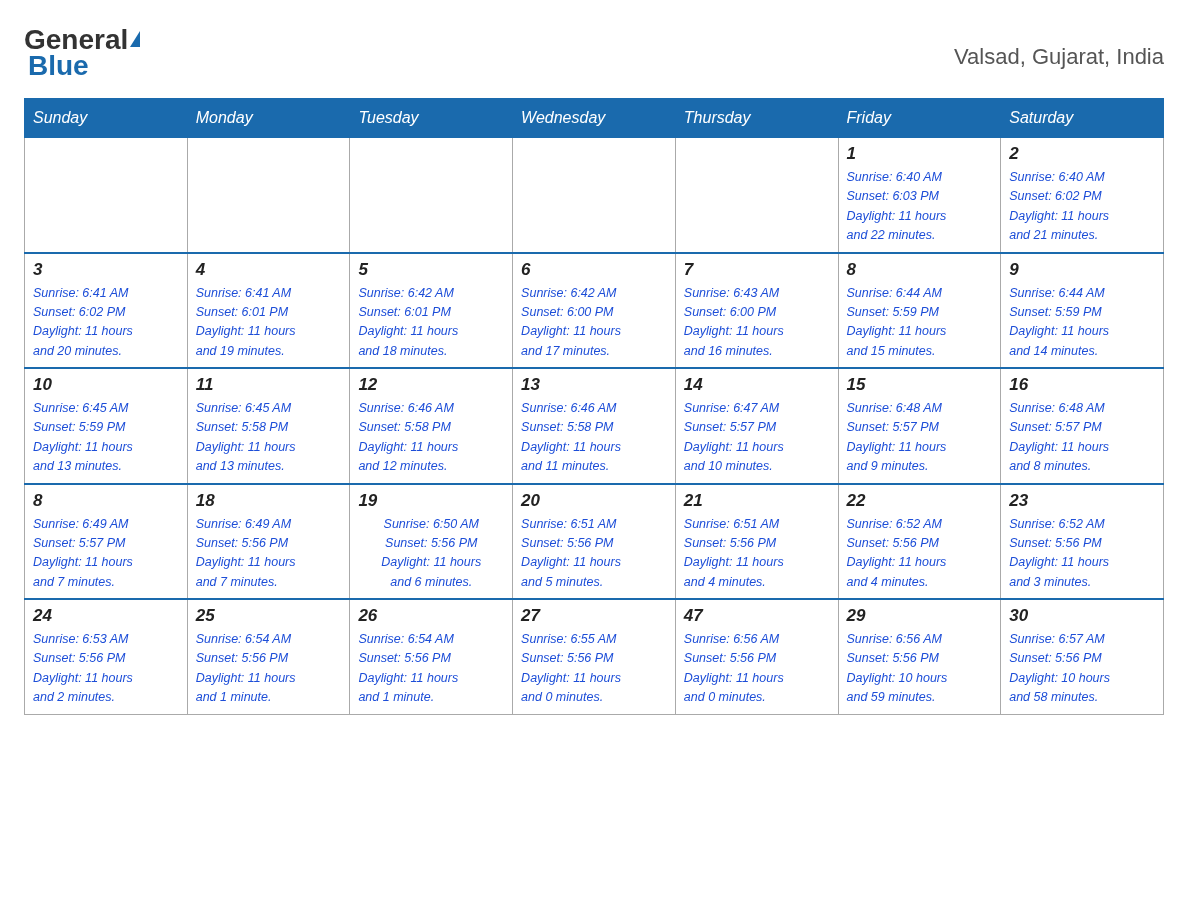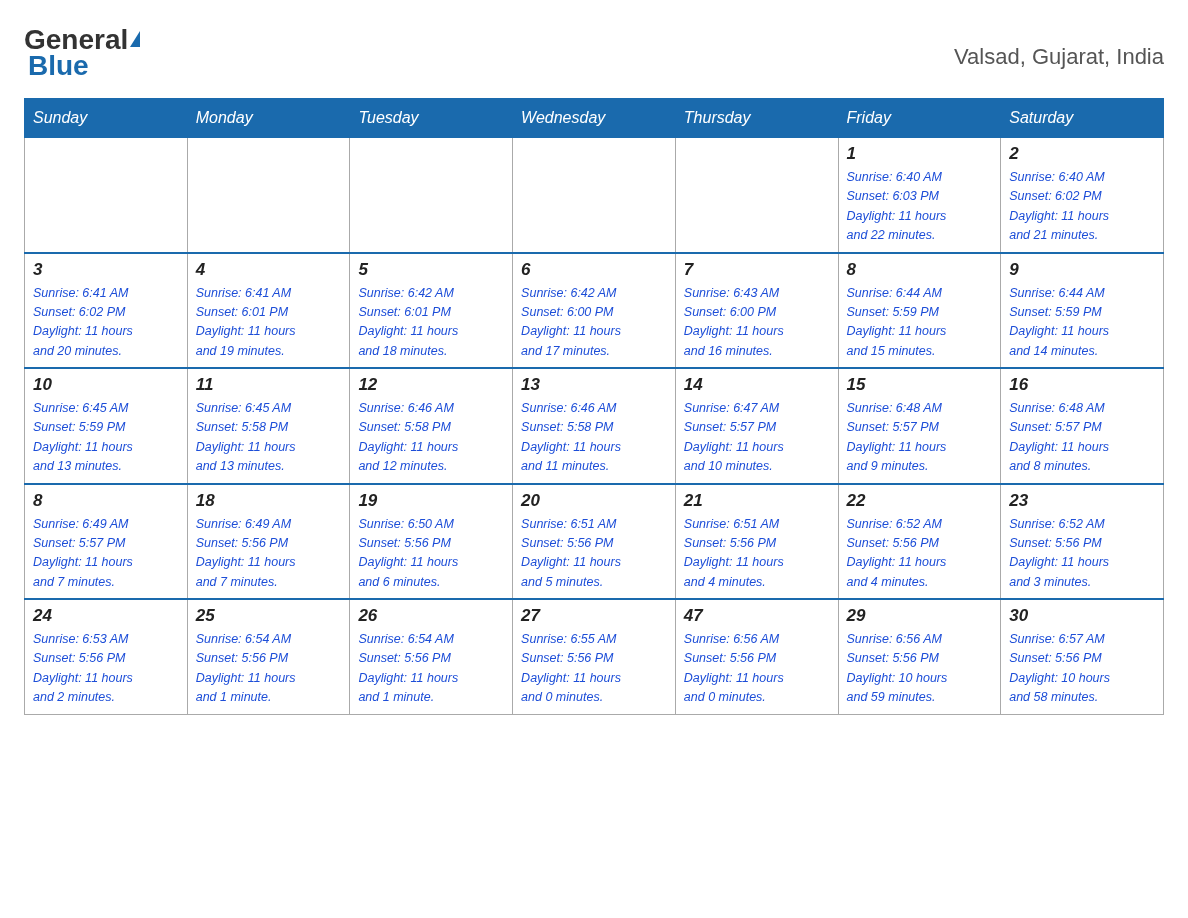--- a/index.html
+++ b/index.html
@@ -264,21 +264,21 @@
         </td>
         <td>
           <div class="day-number">18</div>
           <div class="day-info" style="white-space: pre-line;">Sunrise: 6:49 AM
 Sunset: 5:56 PM
 Daylight: 11 hours
 and 7 minutes.</div>
         </td>
         <td>
           <div class="day-number">19</div>
-          <div class="day-info" style="white-space: pre-line;">Sunrise: 6:50 AM
+          <div class="day-info" style="white-space: pre-line; text-align: center;">Sunrise: 6:50 AM
 Sunset: 5:56 PM
 Daylight: 11 hours
 and 6 minutes.</div>
         </td>
         <td>
           <div class="day-number">20</div>
           <div class="day-info" style="white-space: pre-line;">Sunrise: 6:51 AM
 Sunset: 5:56 PM
 Daylight: 11 hours
 and 5 minutes.</div>

